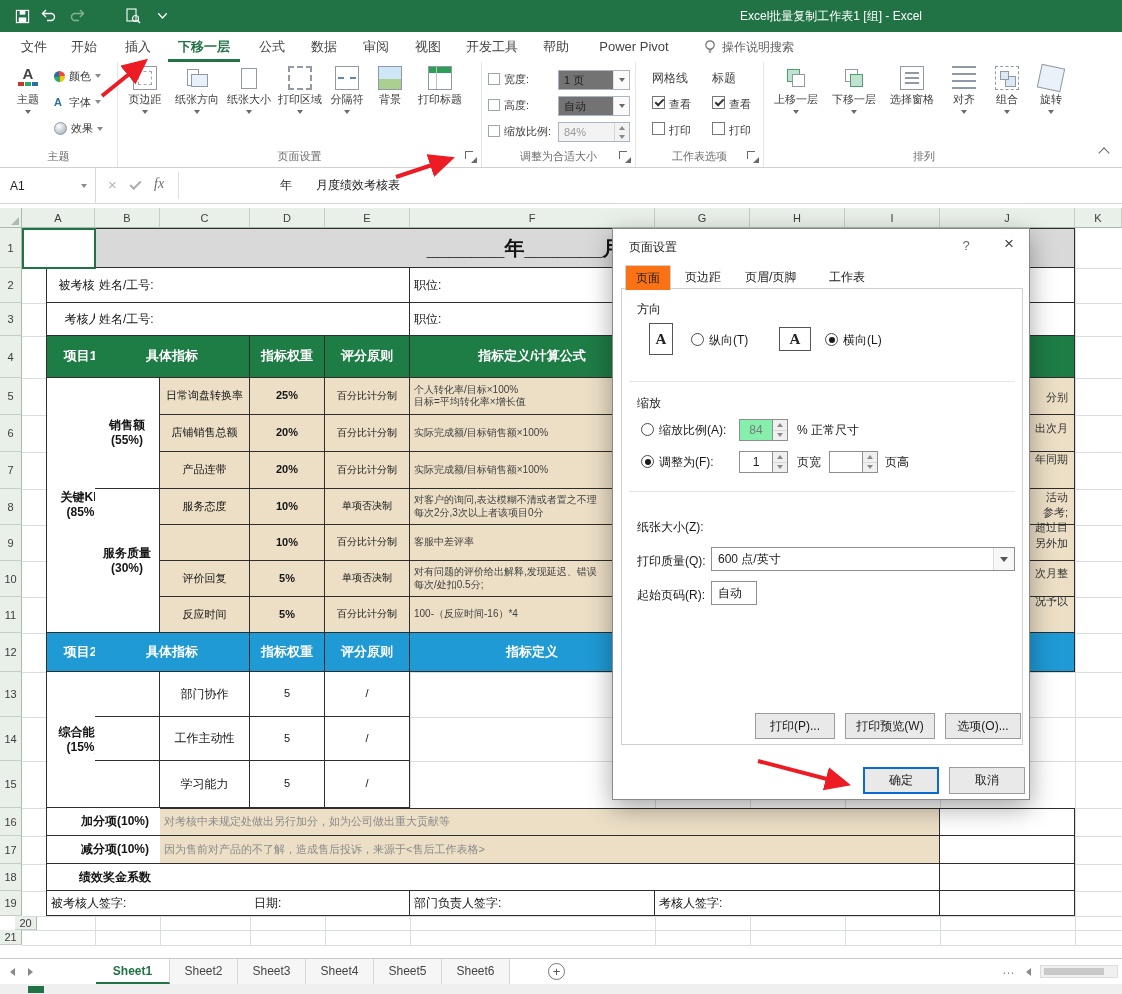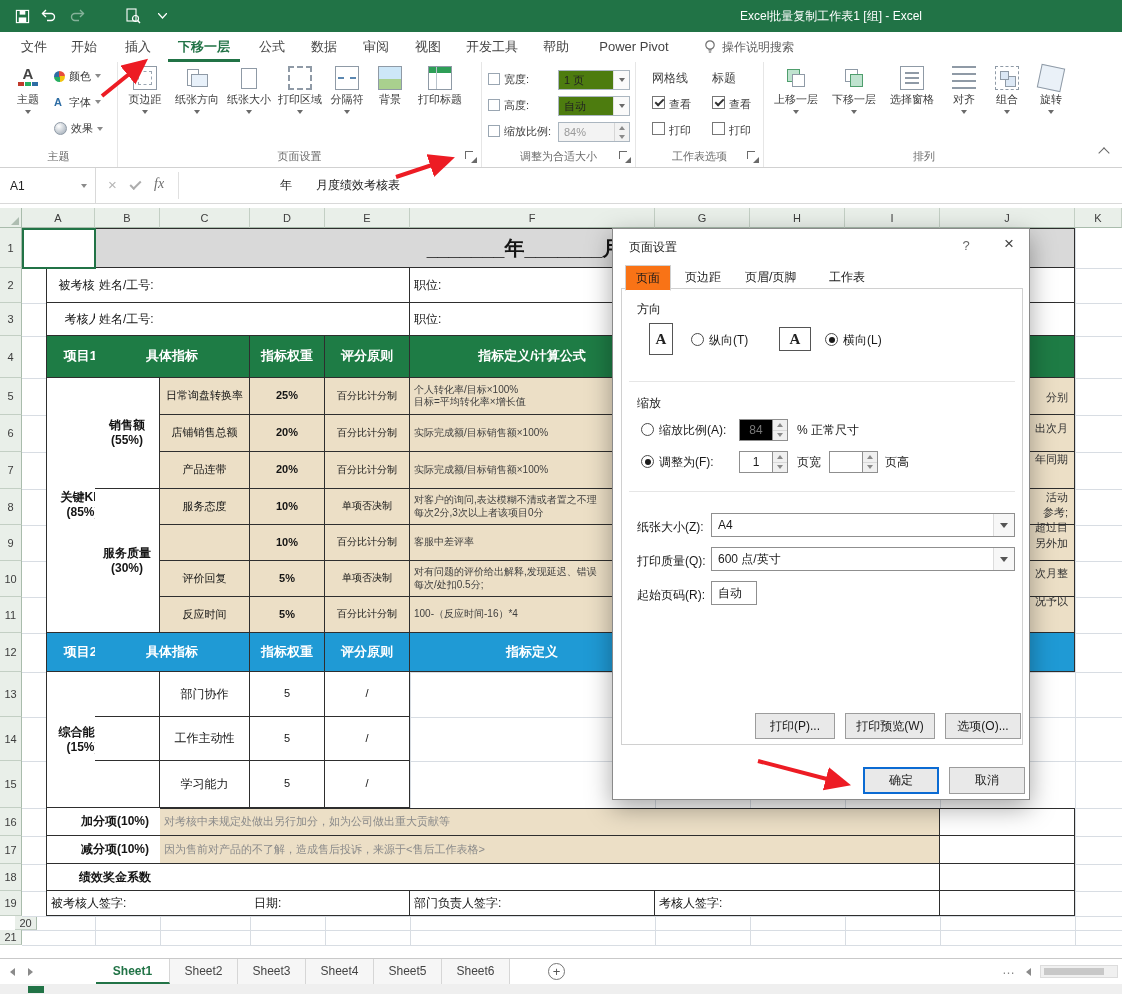--- a/index.html
+++ b/index.html
@@ -38,21 +38,21 @@
   .lay::after{content:"";position:absolute;right:3px;bottom:3px;width:11px;height:11px;border:1px solid #4f9e6d;background:#bfe3cf;}
   .lay2::before{content:"";position:absolute;left:3px;top:3px;width:11px;height:11px;border:1px solid #4f9e6d;background:#bfe3cf;}
   .lay2::after{content:"";position:absolute;right:3px;bottom:3px;width:11px;height:11px;border:1px solid #8f9aa6;background:#fff;}
   .selp{border:1px solid #8f9aa6;background:#fff;}
   .selp::after{content:"";position:absolute;left:4px;right:4px;top:5px;height:2px;background:#8f9aa6;box-shadow:0 5px 0 #8f9aa6,0 10px 0 #8f9aa6;}
   .alg{background:repeating-linear-gradient(180deg,#8f9aa6 0 2px,transparent 2px 7px);}
   .grp{border:1px dashed #8f9aa6;}
   .grp::after{content:"";position:absolute;left:4px;top:4px;width:7px;height:7px;border:1px solid #8f9aa6;background:#dce8f5;box-shadow:6px 6px 0 #dce8f5,6px 6px 0 1px #8f9aa6;}
   .rot{border:1px solid #8f9aa6;background:#eaf1f8;transform:rotate(12deg);}
   .minis{width:12px;height:12px;border:1px solid #9aa6b2;background:#fff;box-sizing:border-box;}
-  .combo{position:absolute;height:20px;background:#4d7c0f;border:1px solid #abb6c0;box-sizing:border-box;display:flex;align-items:center;font-size:11px;color:#222;padding-left:5px;}
+  .combo{position:absolute;height:20px;background:#737373;border:1px solid #abb6c0;box-sizing:border-box;display:flex;align-items:center;font-size:11px;color:#222;padding-left:5px;}
   .combo .sp{margin-left:auto;width:15px;height:100%;display:flex;align-items:center;justify-content:center;border-left:1px solid #e1e1e1;background:#fafafa;}
   .combo .sp::after{content:"";width:0;height:0;border-left:3.5px solid transparent;border-right:3.5px solid transparent;border-top:4px solid #6a6a6a;}
   .combo.dis{background:#f3f3f3;color:#9a9a9a;}
   .spincol{margin-left:auto;width:14px;height:100%;display:flex;flex-direction:column;border-left:1px solid #d6d6d6;}
   .spincol i{flex:1;display:flex;align-items:center;justify-content:center;background:#f2f2f2;}
   .tu{width:0;height:0;border-left:3px solid transparent;border-right:3px solid transparent;border-bottom:4px solid #8a8a8a;}
   .td{width:0;height:0;border-left:3px solid transparent;border-right:3px solid transparent;border-top:4px solid #8a8a8a;}
   .chk{position:absolute;width:13px;height:13px;border:1px solid #767676;background:#fff;box-sizing:border-box;}
   .chk.on::after{content:"";position:absolute;left:2px;top:2px;width:7px;height:3px;border-left:2px solid #333;border-bottom:2px solid #333;transform:rotate(-45deg);}
   .chklbl{position:absolute;font-size:11px;color:#3b3b3b;}
@@ -93,21 +93,21 @@
   .dclose{position:absolute;left:382px;top:2px;width:28px;height:26px;text-align:center;line-height:26px;font-size:17px;color:#444;}
   .dtab{position:absolute;top:38px;height:21px;line-height:21px;padding:0 10px;font-size:12px;color:#1a1a1a;}
   .dtab.sel{top:36px;height:24px;line-height:24px;background:#f97316;border:1px solid #d0d0d0;border-bottom:1px solid #fff;z-index:2;box-sizing:content-box;}
   .dpanel{position:absolute;left:8px;top:59px;width:402px;height:457px;border:1px solid #d0d0d0;box-sizing:border-box;}
   .dlabel{position:absolute;font-size:12px;color:#1a1a1a;white-space:nowrap;}
   .dhr{position:absolute;left:16px;width:386px;height:1px;background:#e6e6e6;}
   .radio{position:absolute;width:13px;height:13px;border:1px solid #4a4a4a;border-radius:50%;background:#fff;box-sizing:border-box;}
   .radio.sel::after{content:"";position:absolute;left:2.5px;top:2.5px;width:6px;height:6px;border-radius:50%;background:#1a1a1a;}
   .pgicon{position:absolute;border:1px solid #555;background:#fff;display:flex;align-items:center;justify-content:center;font-family:"Liberation Serif","DejaVu Serif",serif;font-weight:bold;color:#222;box-sizing:border-box;}
   .numbox{position:absolute;height:22px;border:1px solid #8f8f8f;box-sizing:border-box;font-size:12px;display:flex;align-items:center;justify-content:center;background:#fff;}
-  .numbox.dis{background:#000000;color:#7a7a7a;}
+  .numbox.dis{background:#86efac;color:#7a7a7a;}
   .dspin{position:absolute;width:15px;height:22px;border:1px solid #8f8f8f;border-left:none;box-sizing:border-box;display:flex;flex-direction:column;}
   .dspin i{flex:1;display:flex;align-items:center;justify-content:center;background:#f0f0f0;}
   .dspin i:first-child{border-bottom:1px solid #d8d8d8;}
   .dcombo{position:absolute;height:24px;border:1px solid #8f8f8f;background:#fff;box-sizing:border-box;display:flex;align-items:center;padding-left:6px;font-size:12px;}
   .dcombo .arr{margin-left:auto;width:20px;height:100%;display:flex;align-items:center;justify-content:center;border-left:1px solid #dcdcdc;background:#f7f7f7;}
   .dcombo .arr::after{content:"";width:0;height:0;border-left:4px solid transparent;border-right:4px solid transparent;border-top:5px solid #555;}
   .dinput{position:absolute;height:24px;border:1px solid #8f8f8f;background:#fff;box-sizing:border-box;display:flex;align-items:center;padding-left:6px;font-size:12px;}
   .dbtn{position:absolute;height:26px;background:#e9e9e9;border:1px solid #9c9c9c;box-sizing:border-box;font-size:12px;display:flex;align-items:center;justify-content:center;color:#1a1a1a;}
   .dbtn.primary{border:2px solid #0b6bd3;}
   
@@ -585,24 +585,20 @@
         </i>
         <i>
           <span class="td"></span>
         </i>
       </div>
     <div class="dlabel" style="left:272px;top:225px;">页高</div>
 
     <div class="dhr" style="top:262px;"></div>
 
     <div class="dlabel" style="left:24px;top:290px;">纸张大小(Z):</div>
-    <div class="dcombo" style="left:98px;top:284px;width:304px;">
-      <span>A4</span>
-        <span class="arr"></span>
-    </div>
     <div class="dlabel" style="left:24px;top:324px;">打印质量(Q):</div>
     <div class="dcombo" style="left:98px;top:318px;width:304px;">
       <span>600 点/英寸</span>
         <span class="arr"></span>
     </div>
     <div class="dlabel" style="left:24px;top:358px;">起始页码(R):</div>
     <div class="dinput" style="left:98px;top:352px;width:46px;">自动</div>
 
     <div class="dbtn" style="left:142px;top:484px;width:80px;">打印(P)...</div>
     <div class="dbtn" style="left:232px;top:484px;width:90px;">打印预览(W)</div>

